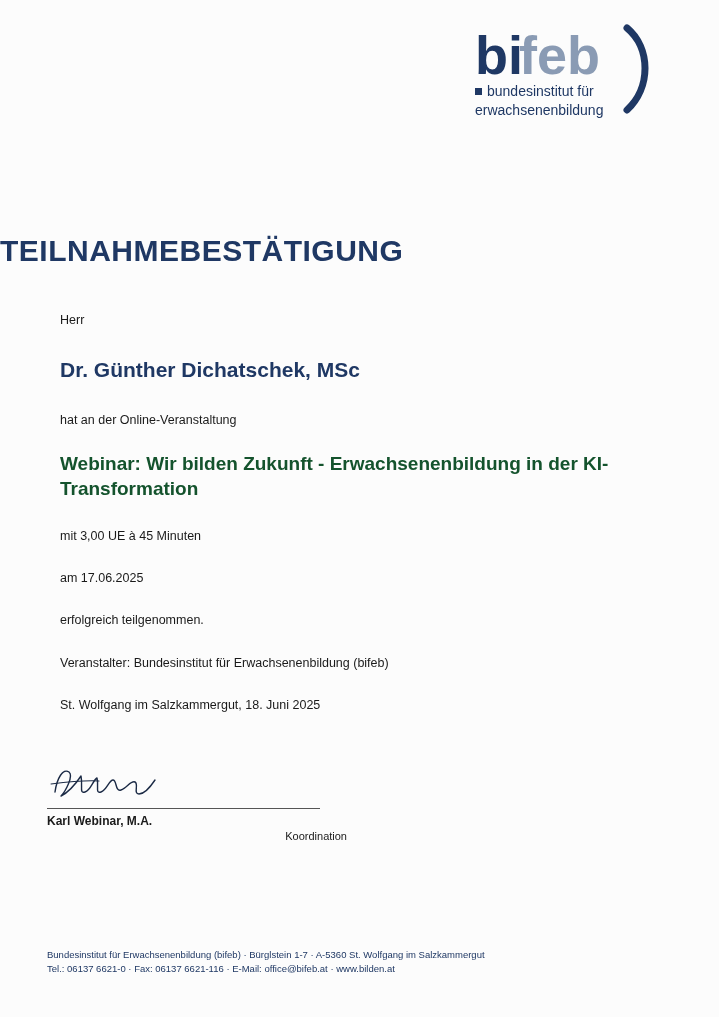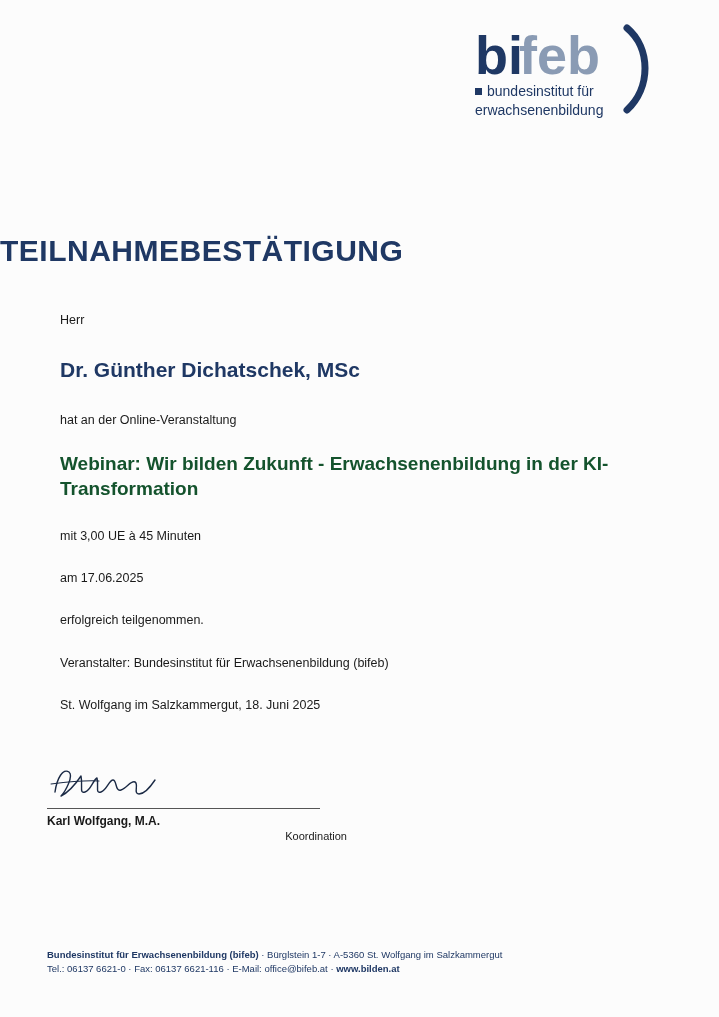--- a/index.html
+++ b/index.html
@@ -102,21 +102,21 @@
   
   .footer {
     position: absolute;
     left: 47px;
     bottom: 40px;
     width: 620px;
     font-size: 9.5px;
     color: #1f3864;
     line-height: 1.55;
   }
-  .footer b { font-weight: bold; }
+  .footer b { font-weight: normal; }
 </style>
 </head>
 <body>
 
 <div class="page">
 
   <div class="logo-area">
     <svg class="logo-svg" width="200" height="105" viewBox="0 0 200 105" xmlns="http://www.w3.org/2000/svg">
       <text x="0" y="52" font-family="Liberation Sans, sans-serif" font-size="54" font-weight="bold" fill="#1f3864">bi</text>
       <text x="44" y="52" font-family="Liberation Sans, sans-serif" font-size="54" font-weight="bold" fill="#8a9bb4">feb</text>
@@ -150,21 +150,21 @@
   </div>
 
   <div class="sig-area">
     <div class="sig-mark">
       <svg class="sig-svg" width="120" height="46" viewBox="0 0 120 46" xmlns="http://www.w3.org/2000/svg">
         <path d="M8 30 C10 16, 16 6, 22 10 C27 14, 18 30, 14 34 C22 30, 30 20, 34 14 C36 24, 32 32, 38 30 C44 28, 46 18, 50 16 C52 24, 48 32, 54 30 C60 28, 62 18, 66 18 C70 18, 68 30, 74 28 C80 26, 84 18, 88 20 C92 22, 86 32, 92 32 C98 32, 104 24, 108 18" stroke="#1b2a45" stroke-width="1.4" fill="none" stroke-linecap="round" stroke-linejoin="round"></path>
         <path d="M4 22 C20 20, 36 18, 52 19" stroke="#1b2a45" stroke-width="1.1" fill="none" stroke-linecap="round"></path>
       </svg>
     </div>
     <div class="sig-line"></div>
-    <div class="sig-name">Karl Wolfgang, M.A.</div>
+    <div class="sig-name">Karl Webinar, M.A.</div>
     <div class="sig-role">Koordination</div>
   </div>
 
   <div class="footer">
     <div>
       <b>Bundesinstitut für Erwachsenenbildung (bifeb)</b><span> · Bürglstein 1-7 · A-5360 St. Wolfgang im Salzkammergut</span>
     </div>
     <div>
       <span>Tel.: 06137 6621-0 · Fax: 06137 6621-116 · E-Mail: office@bifeb.at · </span><b>www.bilden.at</b>
     </div>

